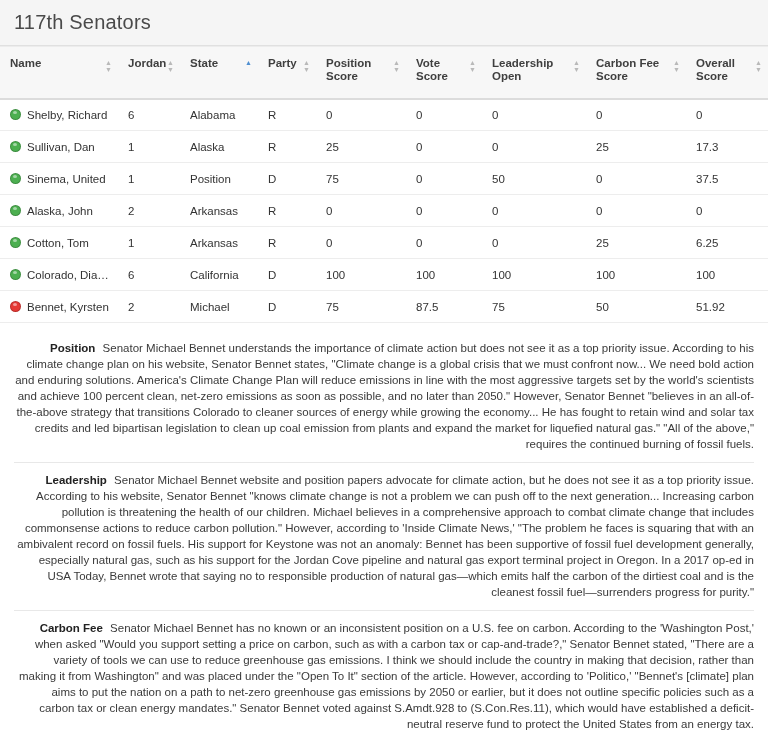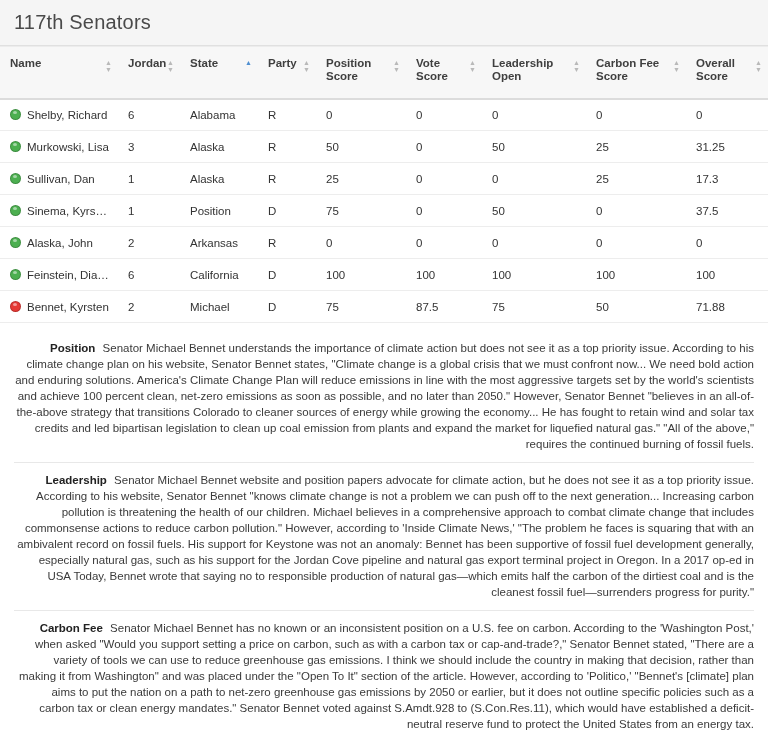--- a/index.html
+++ b/index.html
@@ -229,43 +229,32 @@
           <td>6</td>
           <td>Alabama</td>
           <td>R</td>
           <td>0</td>
           <td>0</td>
           <td>0</td>
           <td>0</td>
           <td>0</td>
         </tr>
         <tr>
-          <td class="name-cell"><span class="dot green"></span><span>Murkowski, Lisa</span></td>
-          <td>3</td>
-          <td>Alaska</td>
-          <td>R</td>
-          <td>50</td>
-          <td>0</td>
-          <td>50</td>
-          <td>25</td>
-          <td>31.25</td>
-        </tr>
-        <tr>
           <td class="name-cell"><span class="dot green"></span><span>Sullivan, Dan</span></td>
           <td>1</td>
           <td>Alaska</td>
           <td>R</td>
           <td>25</td>
           <td>0</td>
           <td>0</td>
           <td>25</td>
           <td>17.3</td>
         </tr>
         <tr>
-          <td class="name-cell"><span class="dot green"></span><span>Sinema, Kyrsten</span></td>
+          <td class="name-cell"><span class="dot green"></span><span>Sinema, United</span></td>
           <td>1</td>
           <td>Position</td>
           <td>D</td>
           <td>75</td>
           <td>0</td>
           <td>50</td>
           <td>0</td>
           <td>37.5</td>
         </tr>
         <tr>
@@ -273,40 +262,51 @@
           <td>2</td>
           <td>Arkansas</td>
           <td>R</td>
           <td>0</td>
           <td>0</td>
           <td>0</td>
           <td>0</td>
           <td>0</td>
         </tr>
         <tr>
-          <td class="name-cell"><span class="dot green"></span><span>Feinstein, Dianne</span></td>
+          <td class="name-cell"><span class="dot green"></span><span>Cotton, Tom</span></td>
+          <td>1</td>
+          <td>Arkansas</td>
+          <td>R</td>
+          <td>0</td>
+          <td>0</td>
+          <td>0</td>
+          <td>25</td>
+          <td>6.25</td>
+        </tr>
+        <tr>
+          <td class="name-cell"><span class="dot green"></span><span>Colorado, Dianne</span></td>
           <td>6</td>
           <td>California</td>
           <td>D</td>
           <td>100</td>
           <td>100</td>
           <td>100</td>
           <td>100</td>
           <td>100</td>
         </tr>
         <tr>
           <td class="name-cell"><span class="dot red"></span><span>Bennet, Kyrsten</span></td>
           <td>2</td>
           <td>Michael</td>
           <td>D</td>
           <td>75</td>
           <td>87.5</td>
           <td>75</td>
           <td>50</td>
-          <td>71.88</td>
+          <td>51.92</td>
         </tr>
       </tbody>
   </table>
 
   <div class="details">
       <div class="detail-block">
         <p class="detail-para detail-text"><span class="detail-label">Position</span> <span class="detail-text-inline">Senator Michael Bennet understands the importance of climate action but does not see it as a top priority issue. According to his climate change plan on his website, Senator Bennet states, "Climate change is a global crisis that we must confront now... We need bold action and enduring solutions. America's Climate Change Plan will reduce emissions in line with the most aggressive targets set by the world's scientists and achieve 100 percent clean, net-zero emissions as soon as possible, and no later than 2050." However, Senator Bennet "believes in an all-of-the-above strategy that transitions Colorado to cleaner sources of energy while growing the economy... He has fought to retain wind and solar tax credits and led bipartisan legislation to clean up coal emission from plants and expand the market for liquefied natural gas." "All of the above," requires the continued burning of fossil fuels.</span></p>
       </div>
       <div class="detail-block">
         <p class="detail-para detail-text"><span class="detail-label">Leadership</span> <span class="detail-text-inline">Senator Michael Bennet website and position papers advocate for climate action, but he does not see it as a top priority issue. According to his website, Senator Bennet "knows climate change is not a problem we can push off to the next generation... Increasing carbon pollution is threatening the health of our children. Michael believes in a comprehensive approach to combat climate change that includes commonsense actions to reduce carbon pollution." However, according to 'Inside Climate News,' "The problem he faces is squaring that with an ambivalent record on fossil fuels. His support for Keystone was not an anomaly: Bennet has been supportive of fossil fuel development generally, especially natural gas, such as his support for the Jordan Cove pipeline and natural gas export terminal project in Oregon. In a 2017 op-ed in USA Today, Bennet wrote that saying no to responsible production of natural gas—which emits half the carbon of the dirtiest coal and is the cleanest fossil fuel—surrenders progress for purity."</span></p>

